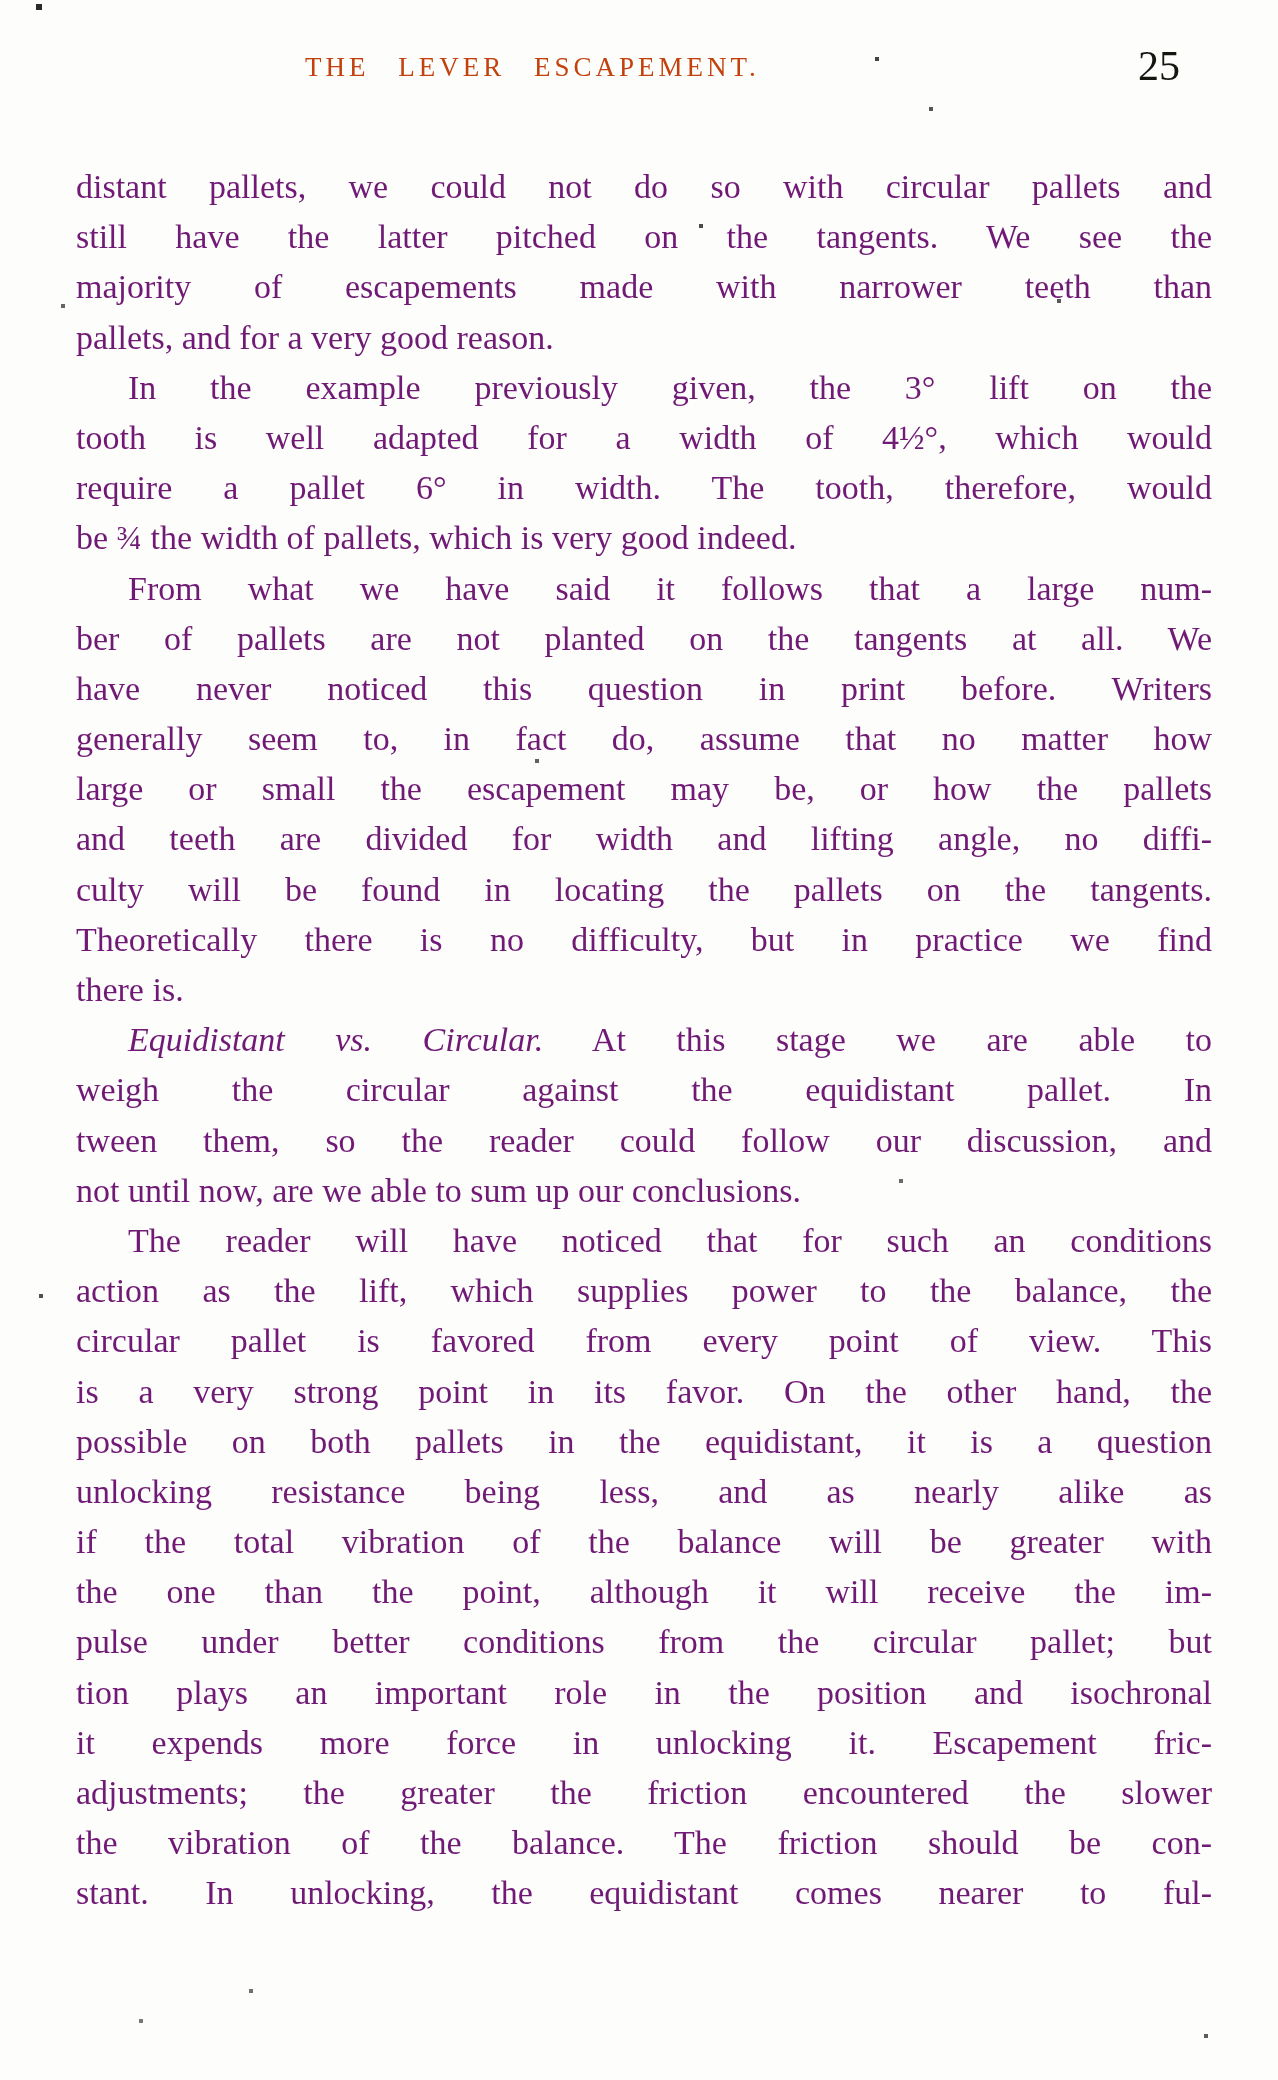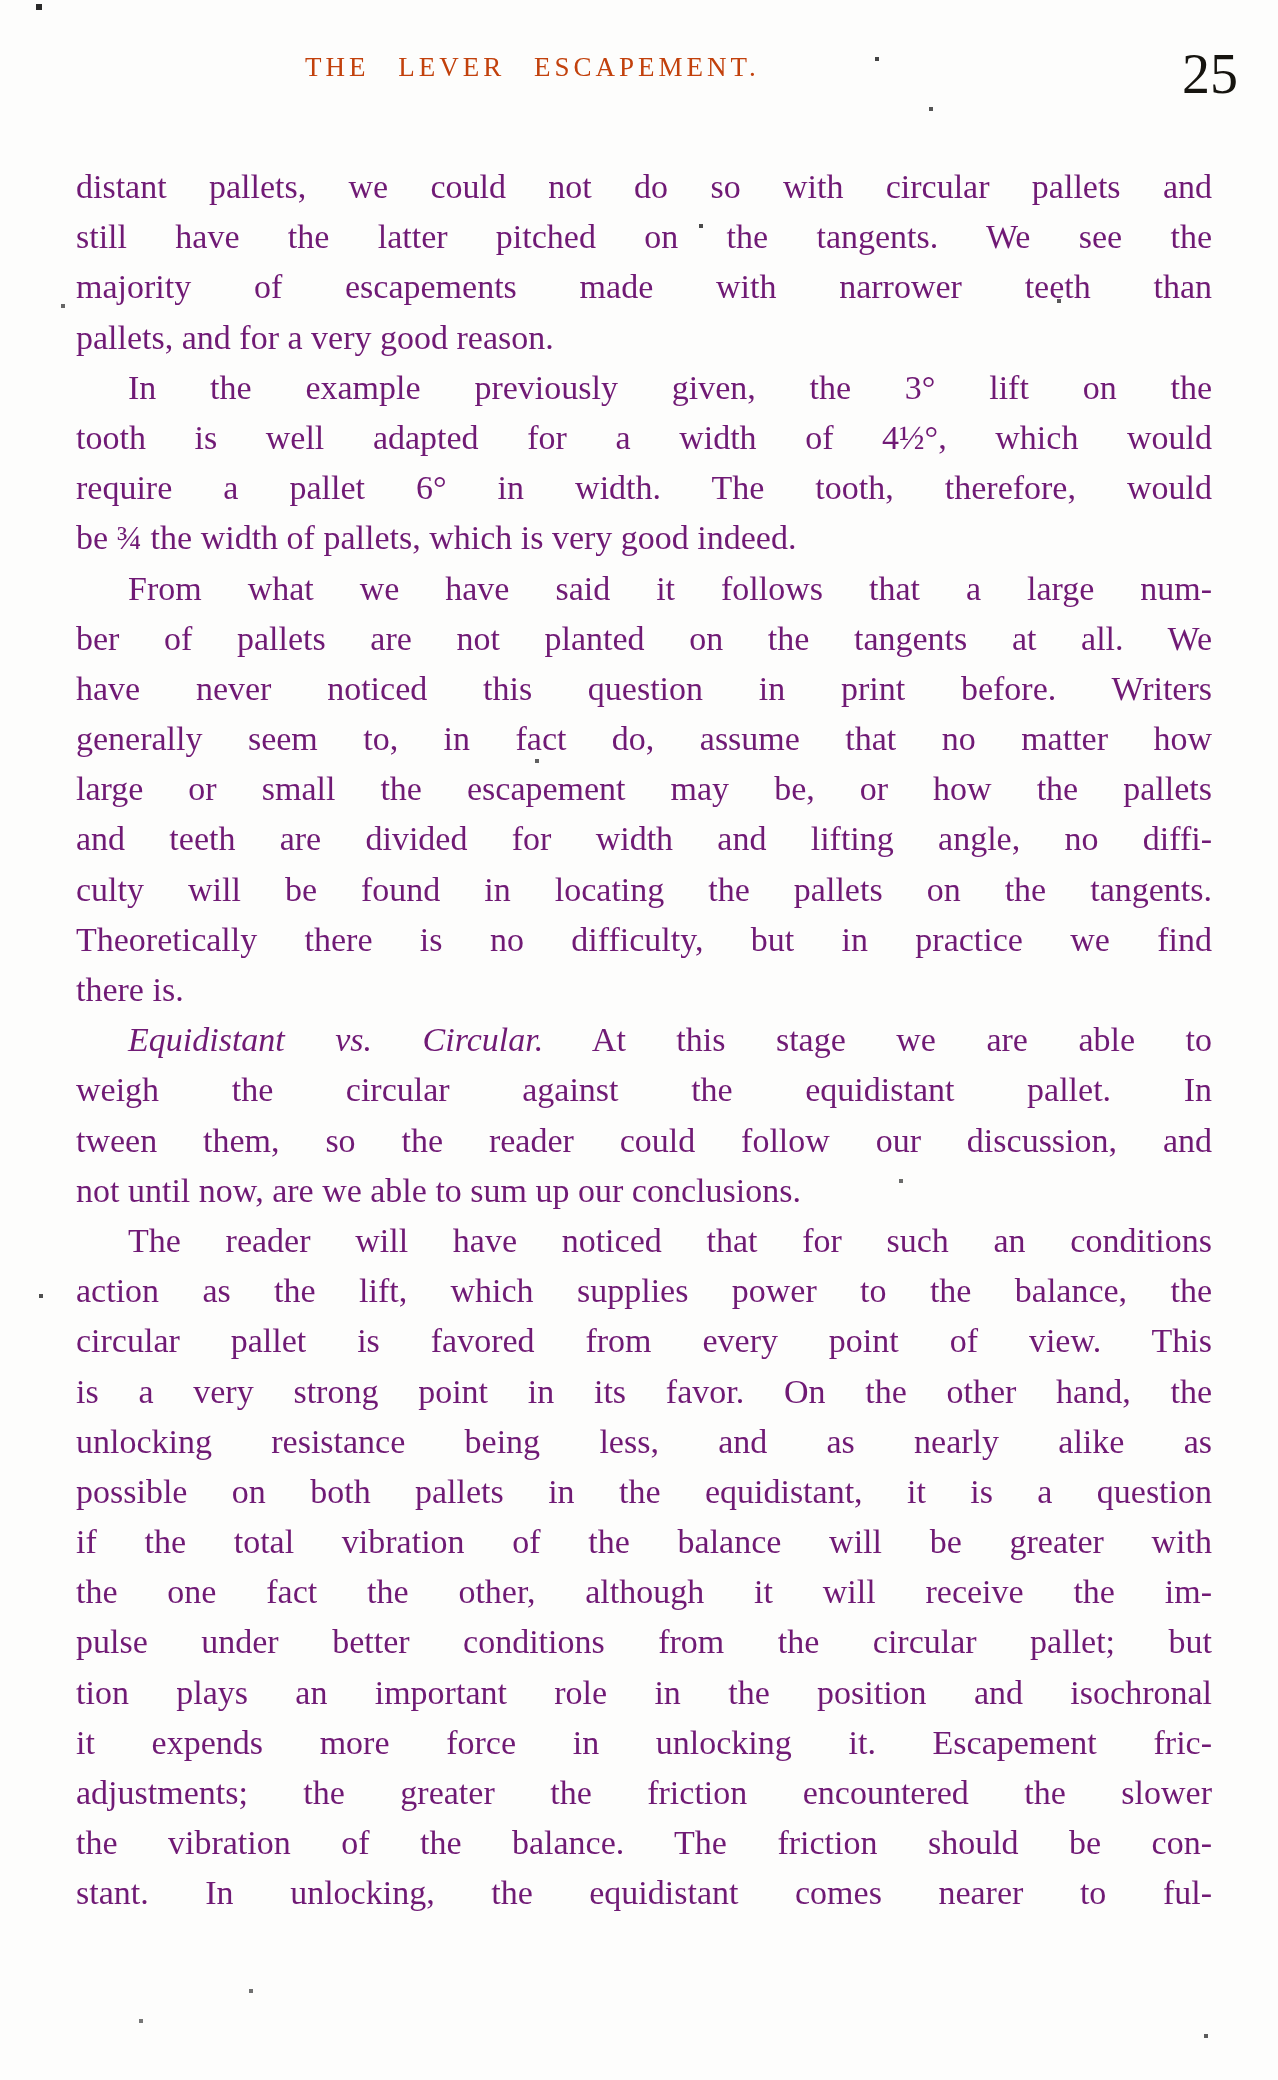--- a/index.html
+++ b/index.html
@@ -26,23 +26,22 @@
     font-size: 27px;
     letter-spacing: 4px;
     word-spacing: 18px;
     white-space: nowrap;
     color: #c2410c;
   }
   .page-number {
     position: absolute;
     left: 1138px;
     top: 42px;
-    font-size: 56px;
+    font-size: 42px;
     color: #16140f;
-    margin-left: 44px;
   }
   .body-text {
     position: absolute;
     left: 76px;
     top: 162px;
     width: 1136px;
   }
   .line {
     font-size: 34px;
     line-height: 50.2px;
@@ -108,24 +107,24 @@
       <div class="line">Theoretically there is no difficulty, but in practice we find</div>
       <div class="line para-end">there is.</div>
       <div class="line indent"><i>Equidistant vs. Circular.</i>  At this stage we are able to</div>
       <div class="line">weigh the circular against the equidistant pallet.  In</div>
       <div class="line">tween them, so the reader could follow our discussion, and</div>
       <div class="line para-end">not until now, are we able to sum up our conclusions.</div>
       <div class="line indent">The reader will have noticed that for such an conditions</div>
       <div class="line">action as the lift, which supplies power to the balance, the</div>
       <div class="line">circular pallet is favored from every point of view.  This</div>
       <div class="line">is a very strong point in its favor.  On the other hand, the</div>
+      <div class="line">possible on both pallets in the equidistant, it is a question</div>
       <div class="line">unlocking resistance being less, and as nearly alike as</div>
-      <div class="line">possible on both pallets in the equidistant, it is a question</div>
       <div class="line">if the total vibration of the balance will be greater with</div>
-      <div class="line">the one fact the other, although it will receive the im-</div>
+      <div class="line">the one than the point, although it will receive the im-</div>
       <div class="line">pulse under better conditions from the circular pallet; but</div>
       <div class="line">tion plays an important role in the position and isochronal</div>
       <div class="line">it expends more force in unlocking it.  Escapement fric-</div>
       <div class="line">adjustments; the greater the friction encountered the slower</div>
       <div class="line">the vibration of the balance.  The friction should be con-</div>
       <div class="line">stant.  In unlocking, the equidistant comes nearer to ful-</div>
     </div>
   <div class="noise"></div>
 </div>
 

